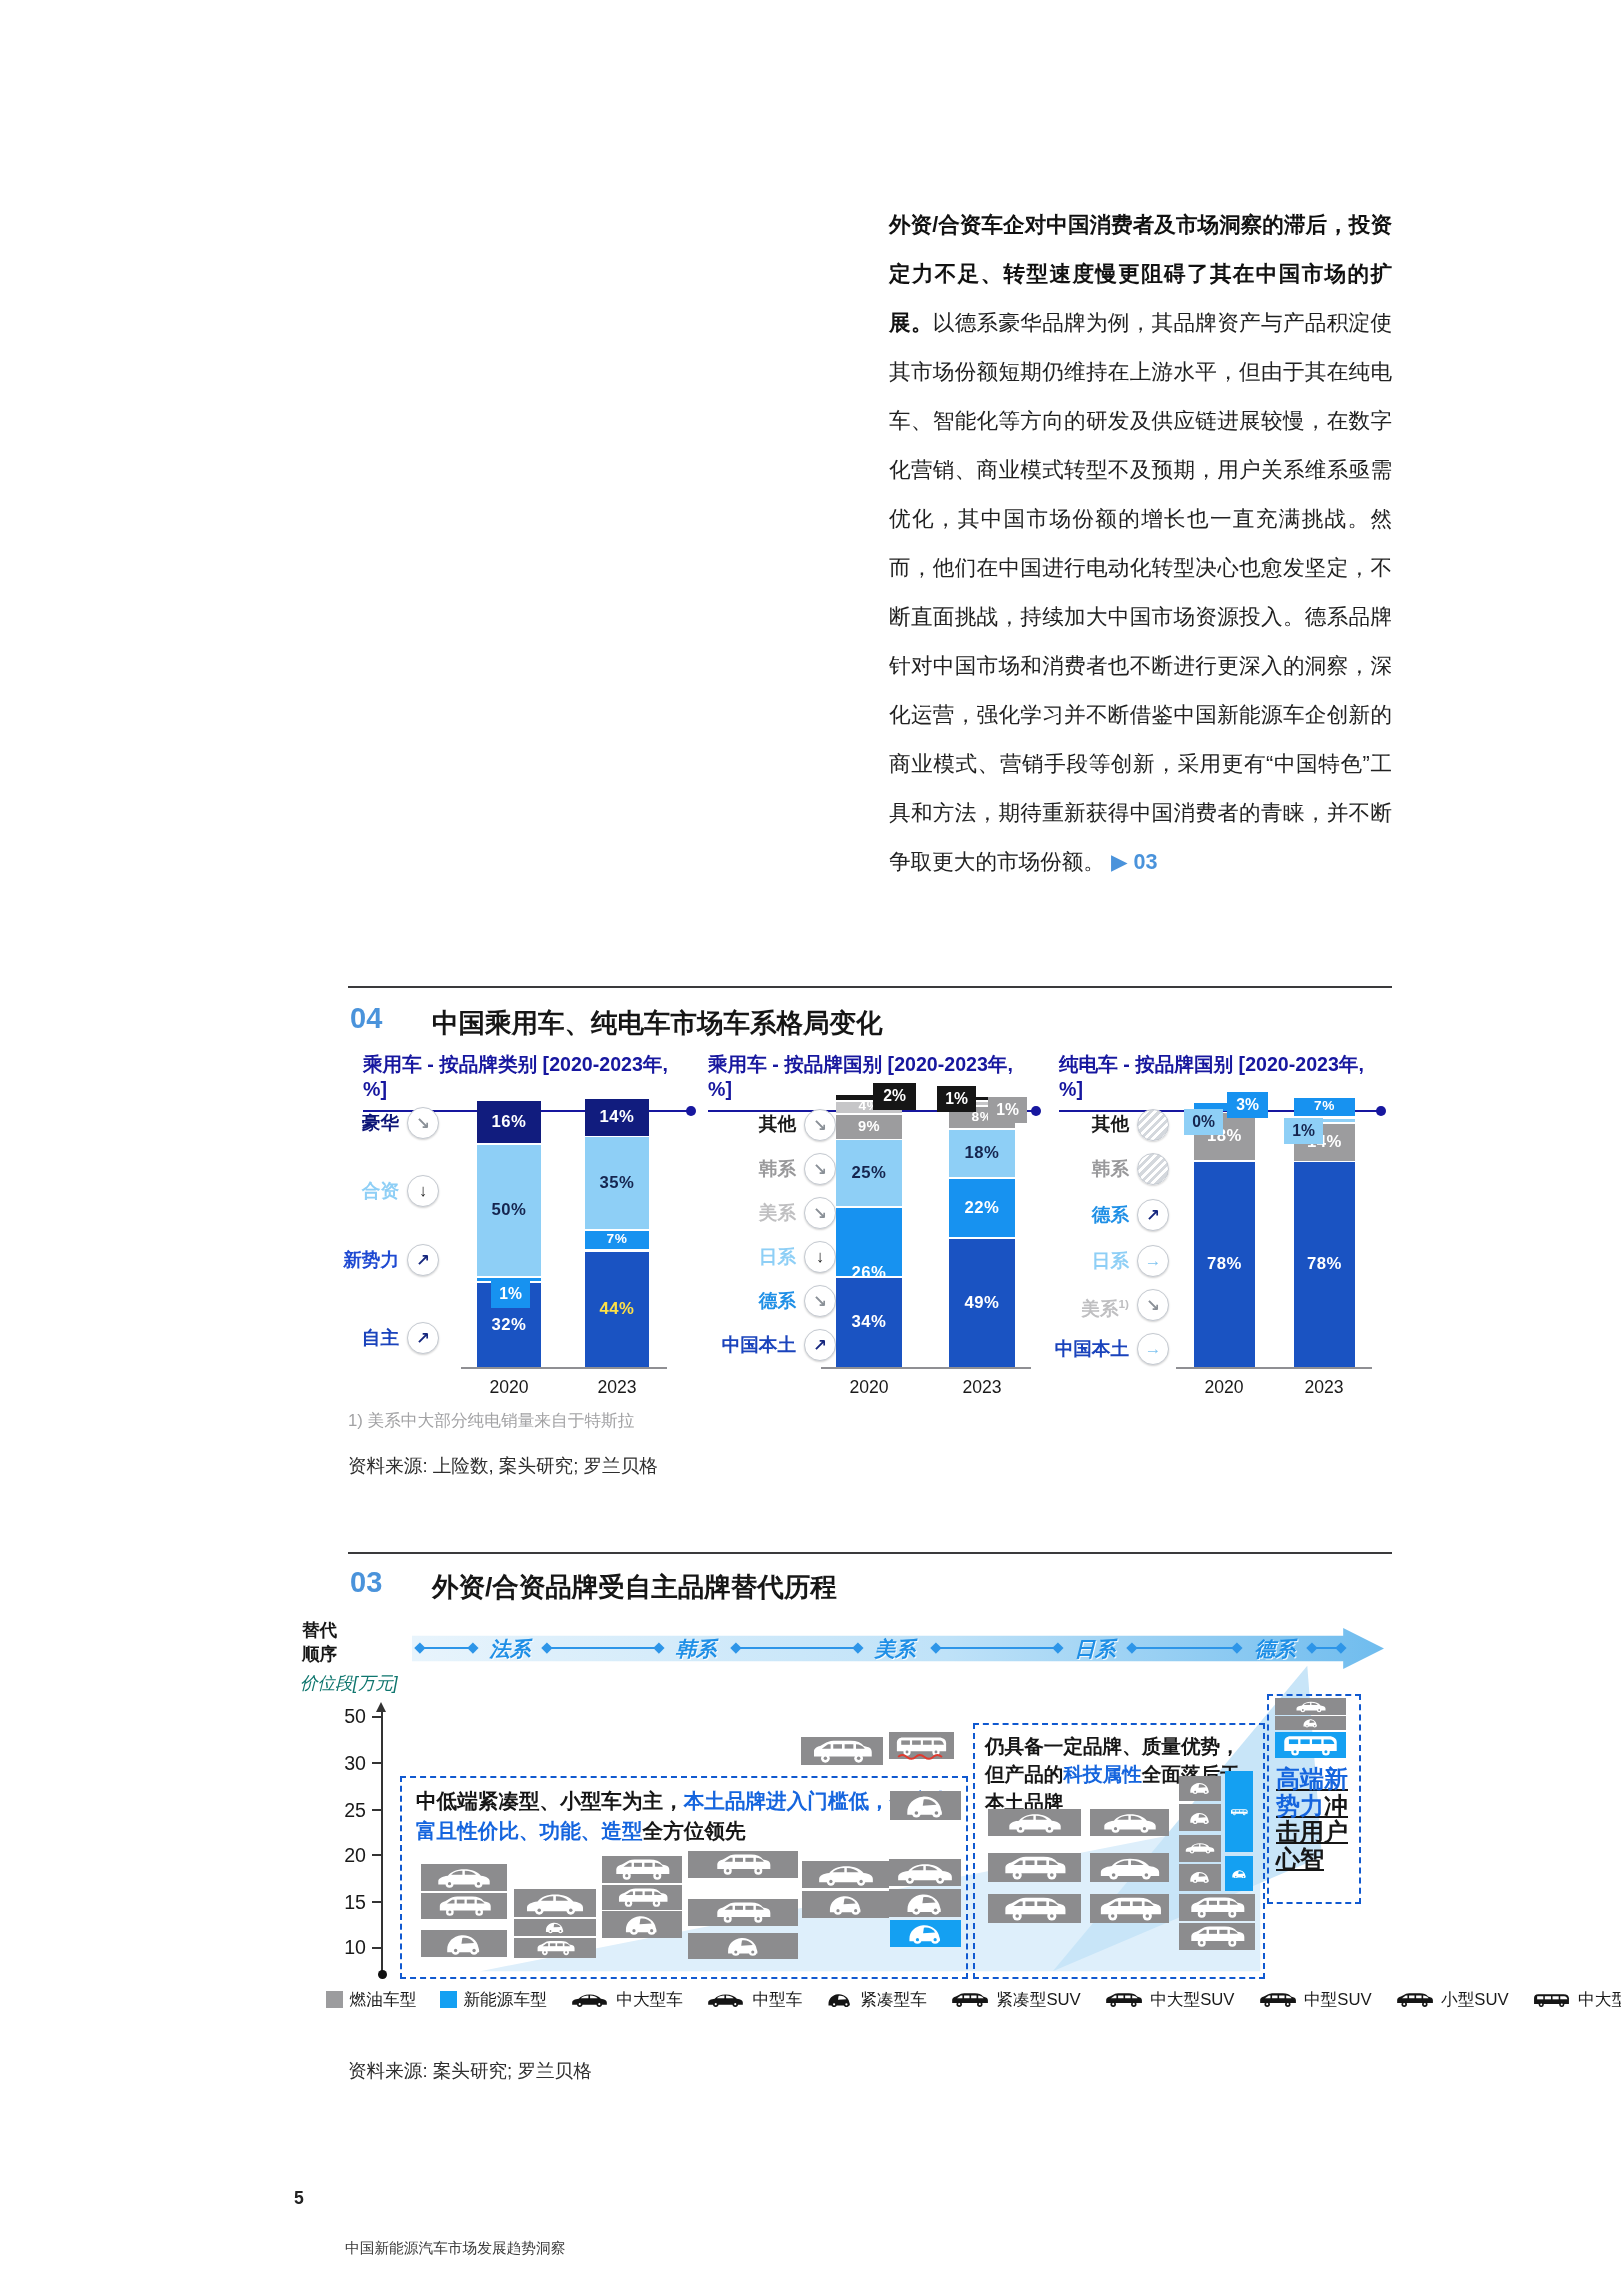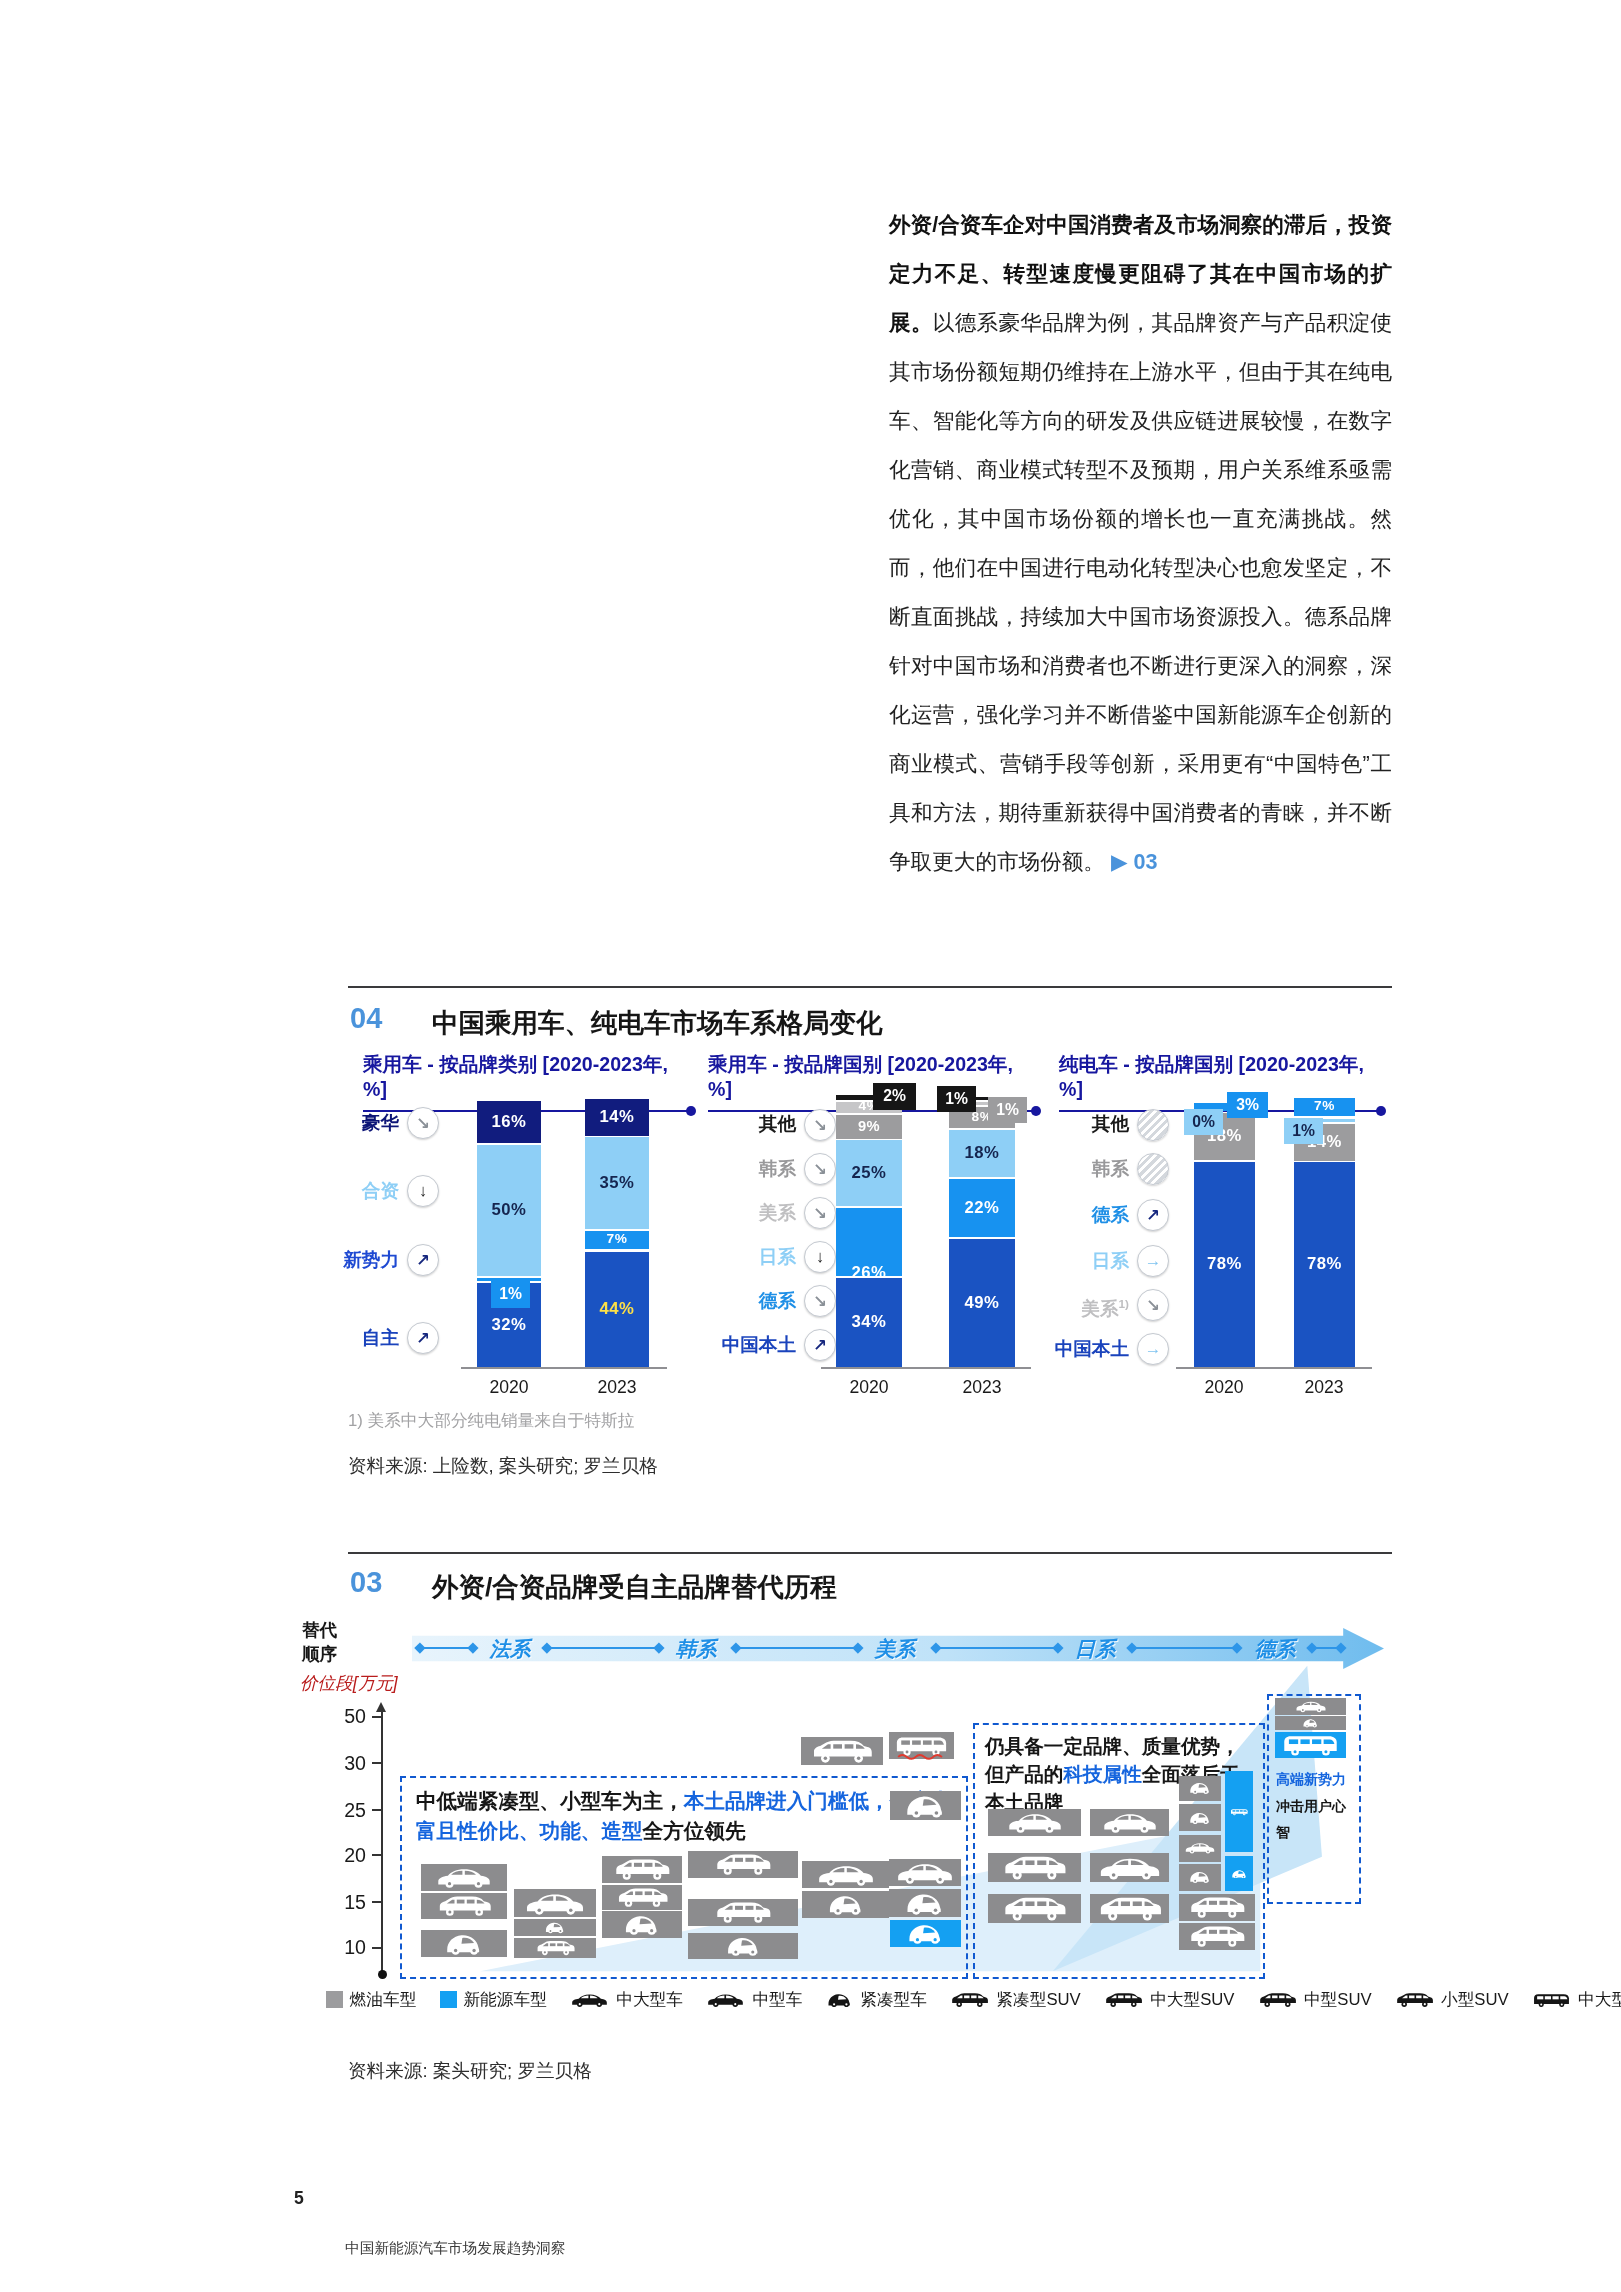--- a/index.html
+++ b/index.html
@@ -37,21 +37,21 @@
   .source{position:absolute;font-size:18.6px;color:#2e2e2e;}
   
   .seq-label{position:absolute;width:43px;font-size:17.6px;font-weight:700;line-height:23.5px;color:#161616;}
   .band{position:absolute;background:linear-gradient(90deg,#e8f4fc 0%,#bfe2f8 55%,#6fbcee 100%);
       clip-path:polygon(0 19%,95.8% 19%,95.8% 0,100% 50%,95.8% 100%,95.8% 81%,0 81%);}
   .band-name{position:absolute;transform:translateX(-50%);font-style:italic;font-weight:700;font-size:20.6px;
       color:#1f8fe6;text-shadow:1px 1px 0 rgba(255,255,255,.85);text-align:center;}
   .conn{position:absolute;height:2px;background:#2d95e8;}
   .conn::before,.conn::after{content:"";position:absolute;top:-2.9px;width:7.8px;height:7.8px;background:#2d95e8;transform:rotate(45deg);}
   .conn::before{left:-3.9px;} .conn::after{right:-3.9px;}
-  .price-label{position:absolute;font-size:17.6px;font-style:italic;color:#b91c1c;}
+  .price-label{position:absolute;font-size:17.6px;font-style:italic;color:#0f766e;}
   .axisv{position:absolute;width:2px;background:#333;}
   .axis-arrow{position:absolute;width:0;height:0;border-left:5.9px solid transparent;border-right:5.9px solid transparent;border-bottom:10.8px solid #333;}
   .axis-dot{position:absolute;width:8.8px;height:8.8px;border-radius:50%;background:#111;}
   .tick-label{position:absolute;width:39px;text-align:right;font-size:19.6px;color:#1a1a1a;}
   .tick-dash{position:absolute;width:8.8px;height:2px;background:#333;}
   .dash-box{position:absolute;border:2.9px dashed #1059d0;z-index:4;}
   .dash-text{position:absolute;font-weight:700;color:#161616;z-index:5;}
   .blue-em{color:#1565de;}
   .carbox{position:absolute;display:flex;align-items:center;justify-content:center;z-index:5;}
   .carbox.ice{background:#8c8c8e;} .carbox.nev{background:#14a0f2;}
@@ -278,21 +278,21 @@
 
   <div class="dash-box" style="left:400px;top:1776px;width:564px;height:199px;"></div>
   <div class="dash-text" style="left:416px;top:1786px;width:537px;font-size:20.6px;line-height:30px;">
     <span>中低端紧凑型、小型车为主，</span><span class="blue-em">本土品牌进入门槛低，供应丰富且性价比、功能、造型</span><span>全方位领先</span>
   </div>
   <div class="dash-box" style="left:973px;top:1723px;width:288px;height:252px;"></div>
   <div class="dash-text" style="left:985px;top:1732px;width:267px;font-size:19.6px;line-height:28px;">
     <span>仍具备一定品牌、质量优势，但产品的</span><span class="blue-em">科技属性</span><span>全面落后于本土品牌</span>
   </div>
   <div class="dash-box" style="left:1267px;top:1694px;width:90px;height:206px;"></div>
-  <div class="dash-text" style="left:1276px;top:1766px;width:76px;font-size:14px;line-height:26.5px;">
+  <div class="dash-text" style="left:1276px;top:1766px;width:76px;font-size:24px;line-height:26.5px;text-decoration:underline;">
     <span class="blue-em">高端新势力</span><span>冲击用户心智</span>
   </div>
 
   <div id="grid">
       <div class="carbox ice" style="left: 421px; top: 1864px; width: 86px; height: 26.5px;">
         <span style="display: flex;">
           <svg viewBox="0 0 72 28" width="64" height="22.5" preserveAspectRatio="xMidYMid meet">
       <path fill="#ffffff" d="M4 19c0-4 5-6 12-7 4-5 11-8 20-8 10 0 17 3 21 8 7 1 11 3 11 7v4H4z"></path>
       <path fill="#8c8c8e" d="M20 11c3-3 8-5 14-5v5H19z"></path>
             <path fill="#8c8c8e" d="M37 6c6 0 11 2 14 5H37z"></path>

